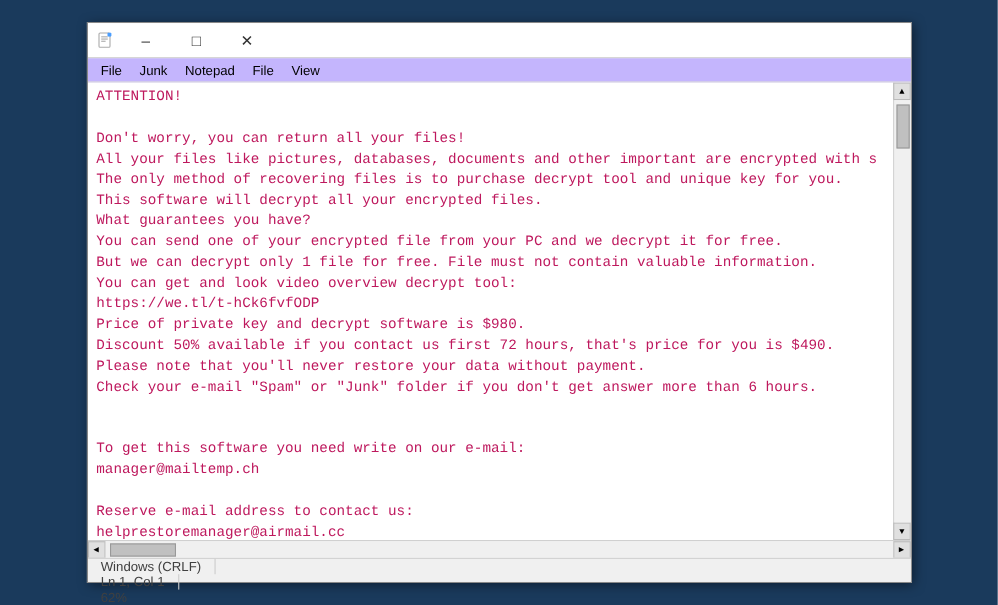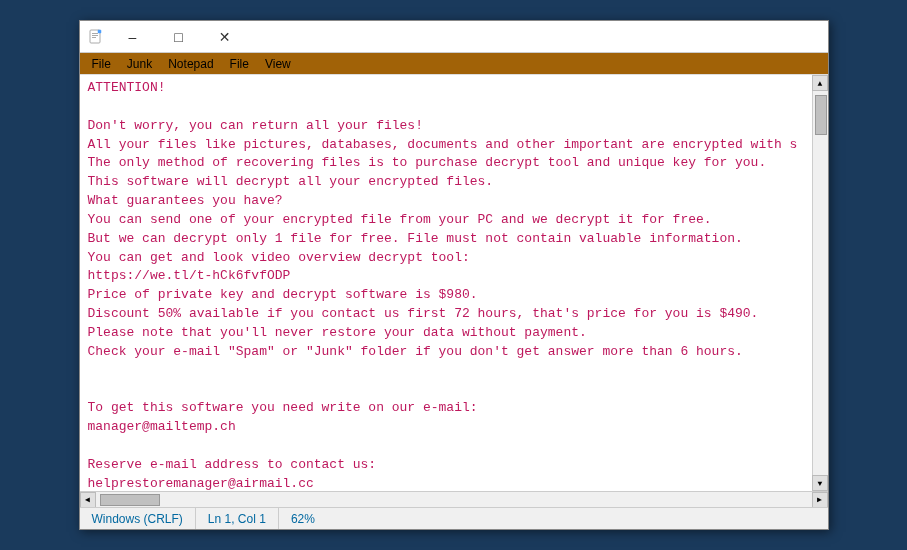--- a/index.html
+++ b/index.html
@@ -87,21 +87,21 @@
       display: flex;
       align-items: center;
       justify-content: center;
       font-size: 14px;
       color: #333;
     }
 
     
     .menu-bar {
       height: 22px;
-      background: #a16207;
+      background: #c4b5fd;
       display: flex;
       align-items: center;
       padding: 0 4px;
       border-bottom: 1px solid #ddd;
       font-family: 'Segoe UI', Arial, sans-serif;
       font-size: 12px;
     }
 
     .menu-item {
       padding: 2px 8px;
@@ -211,21 +211,22 @@
 
     
     .status-bar {
       height: 22px;
       background: #f0f0f0;
       border-top: 1px solid #ccc;
       display: flex;
       align-items: flex-start;
       font-family: 'Segoe UI', Arial, sans-serif;
       font-size: 12px;
-      color: #0369a1;
+      color: #404040;
+      flex-direction: column;
     }
 
     .status-section {
       padding: 0 12px;
       border-right: 1px solid #ccc;
       height: 100%;
       display: flex;
       align-items: center;
     }
 

